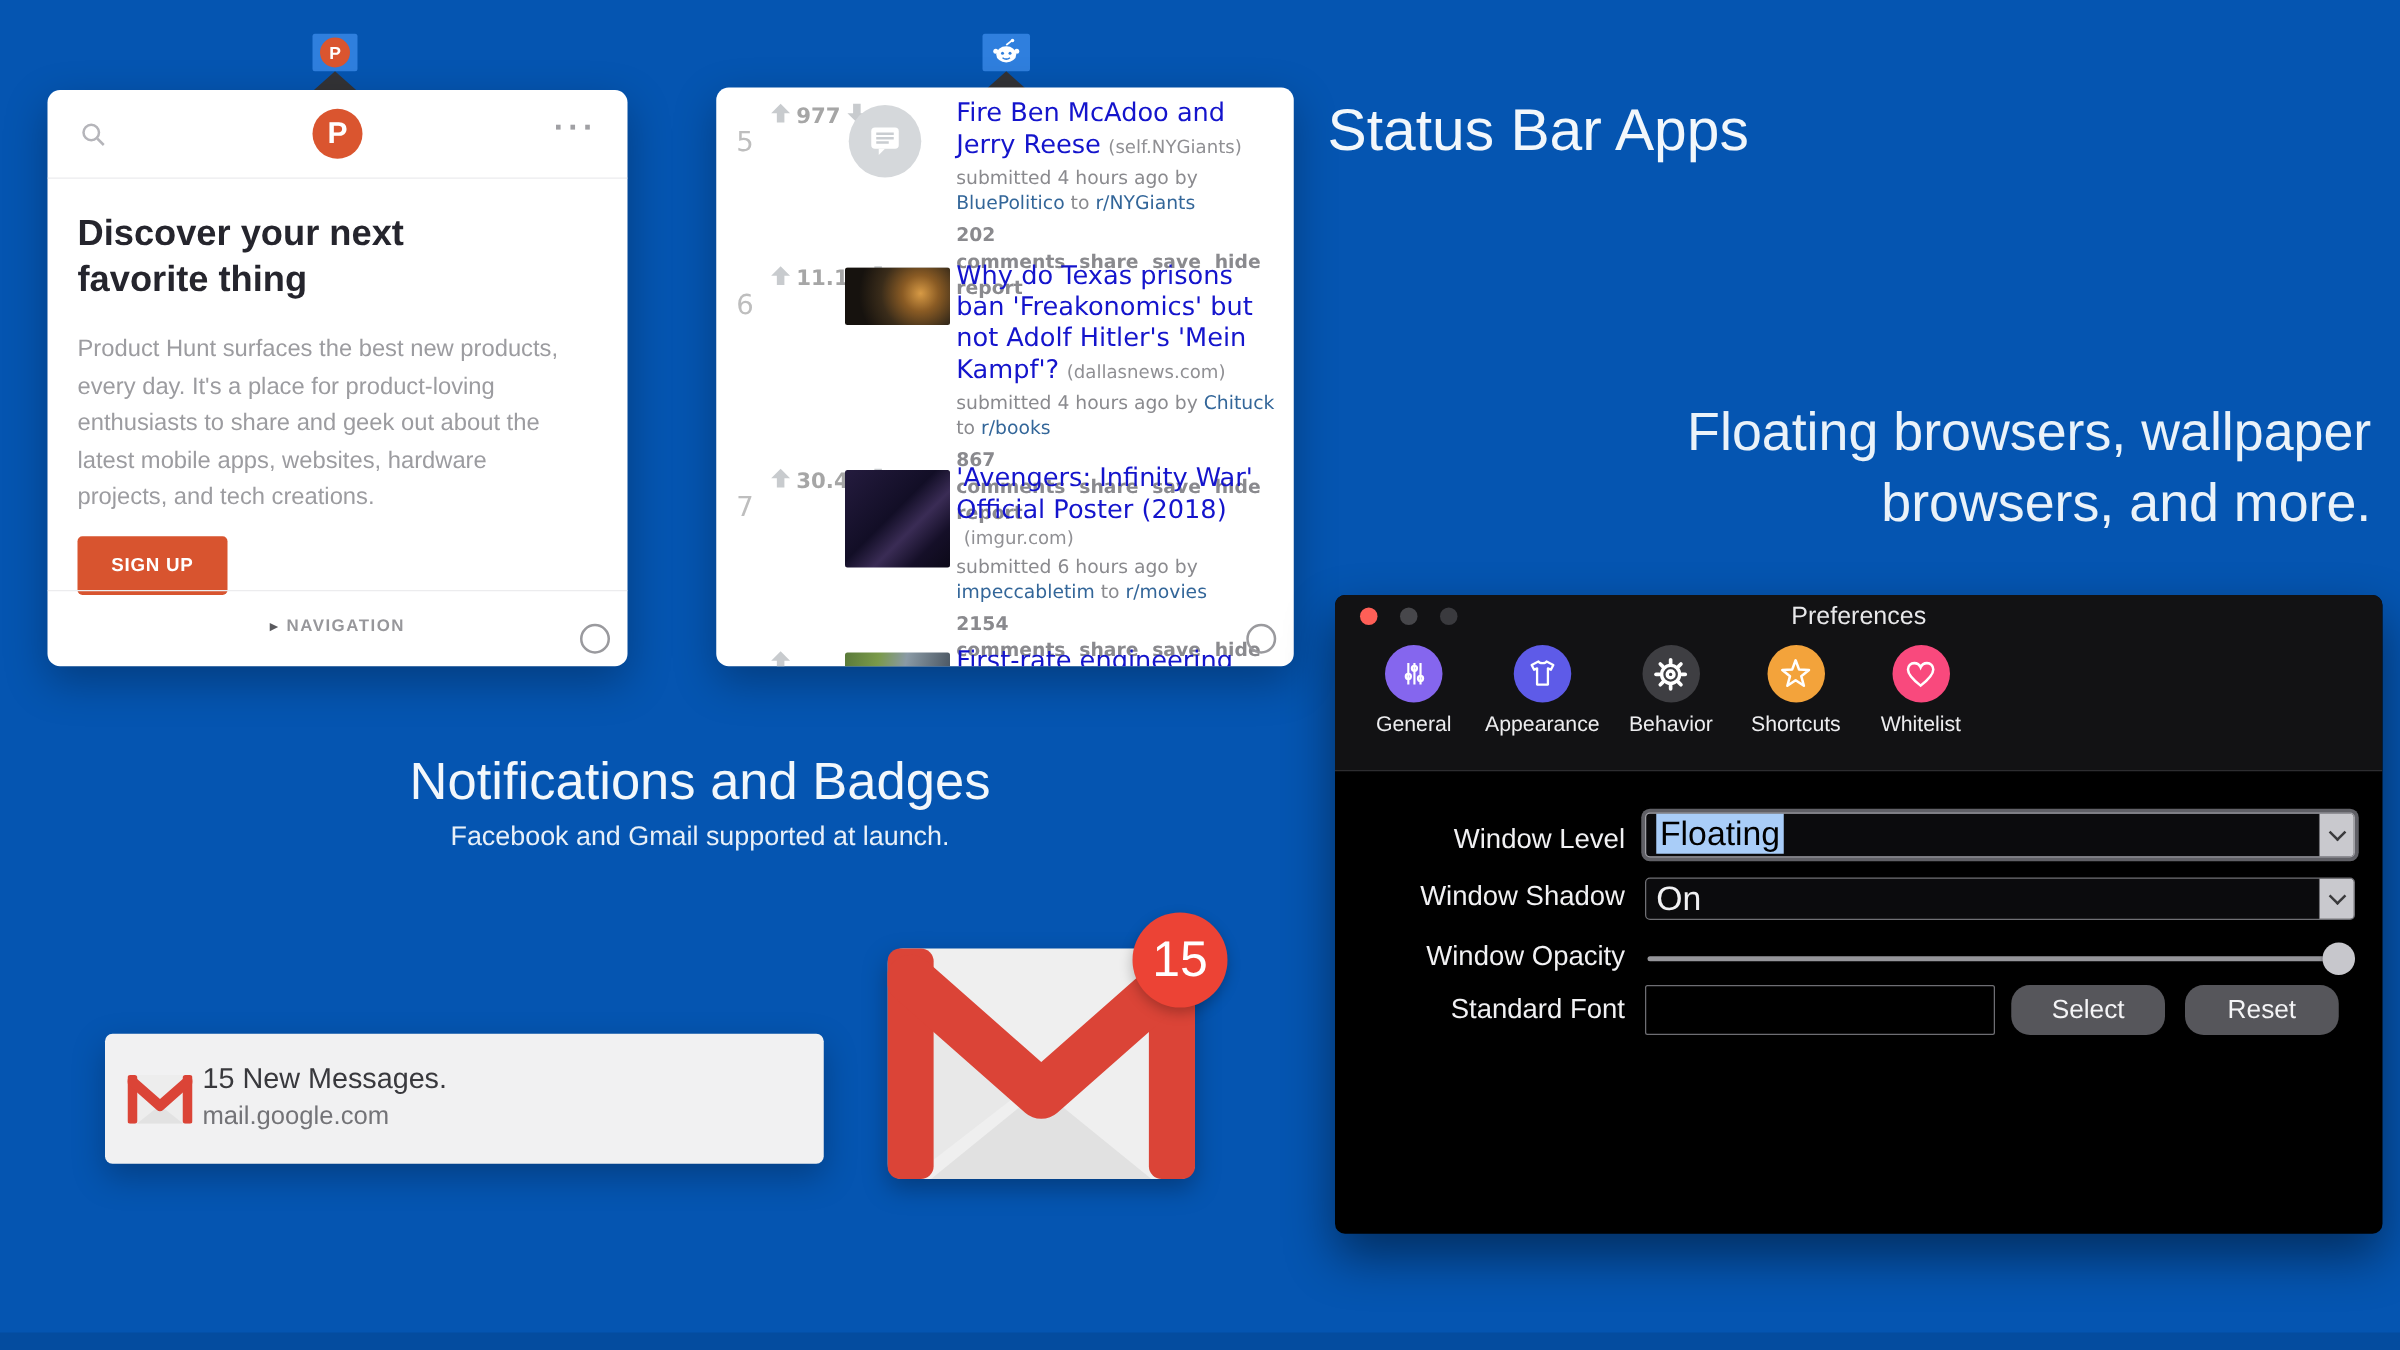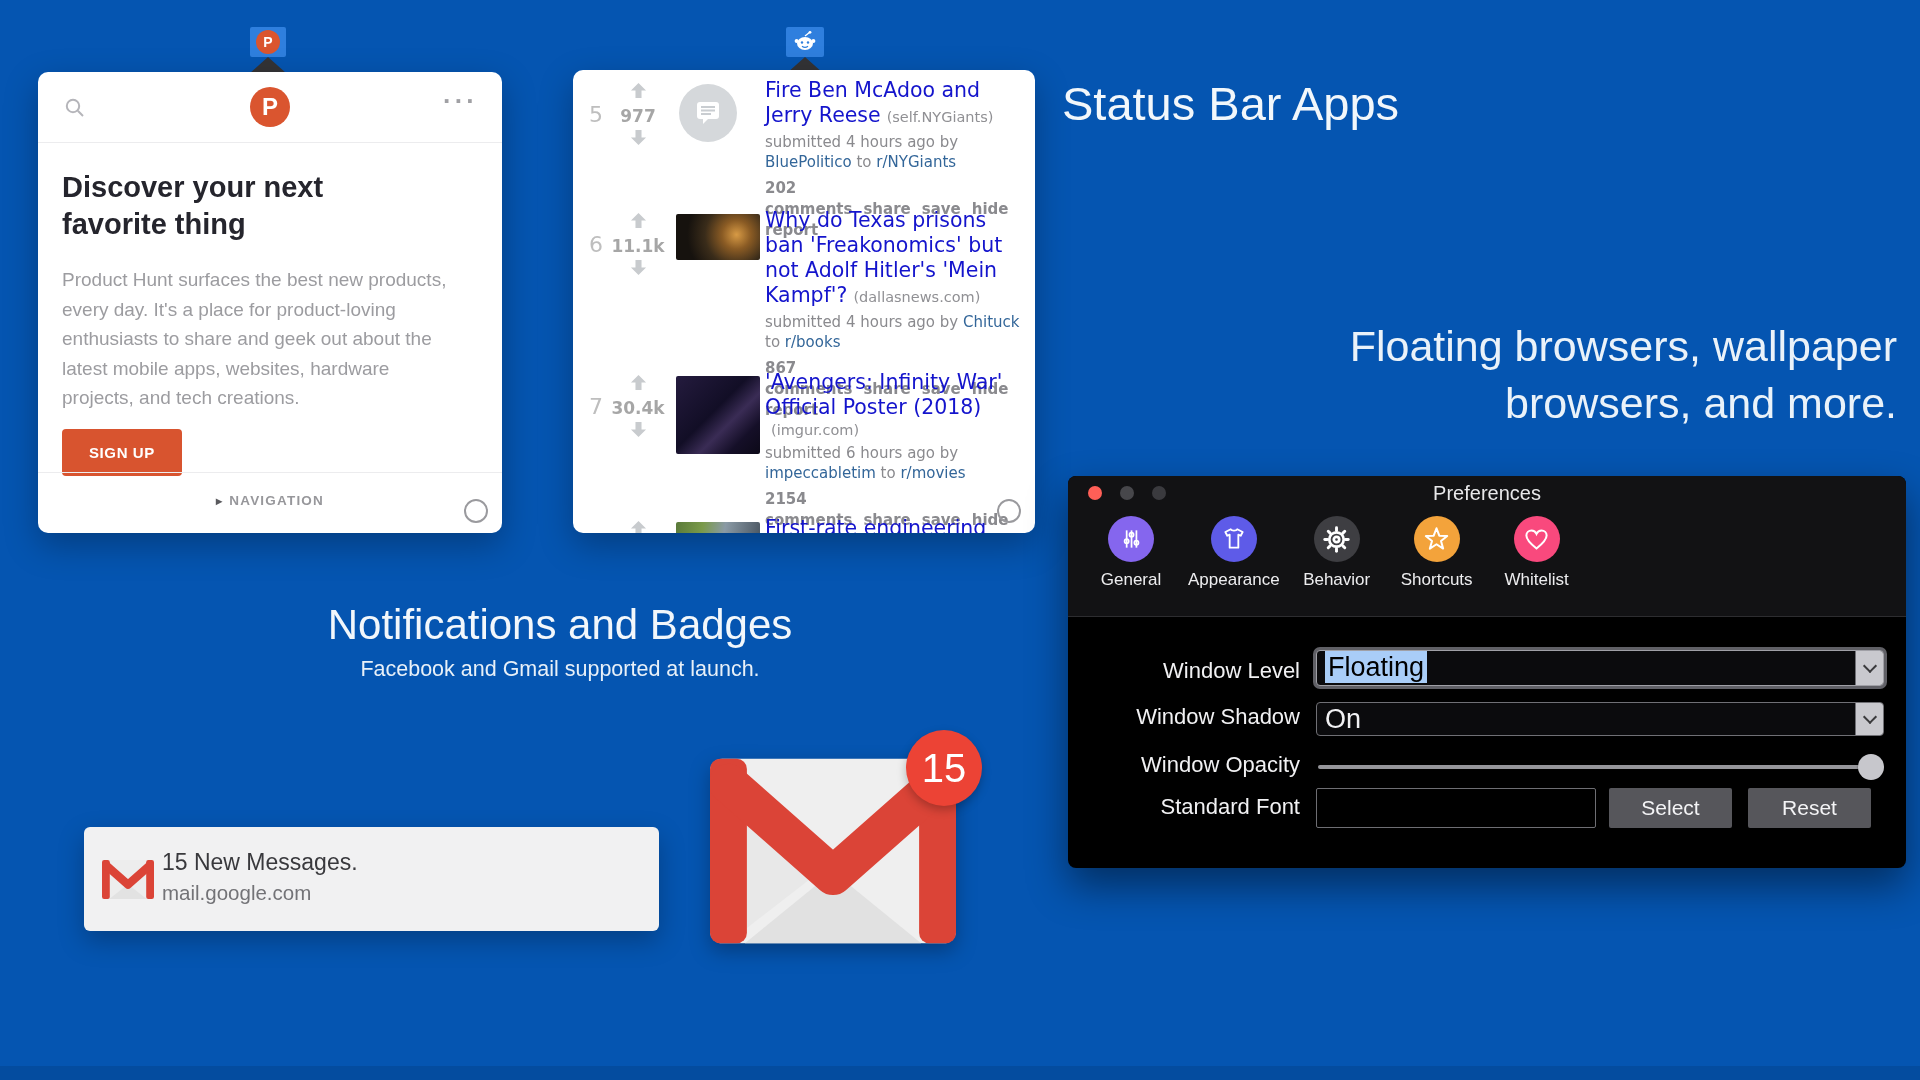--- a/index.html
+++ b/index.html
@@ -32,21 +32,21 @@
              color:#fff;font-weight:bold;font-size:15px;letter-spacing:.6px;}
   .ph-footer{position:absolute;left:0;right:0;bottom:0;height:60px;border-top:1px solid #ECECEE;}
   .ph-nav{margin-top:20px;text-align:center;font-size:13.5px;font-weight:bold;color:#97979B;letter-spacing:1.2px;}
   .ph-nav .tri{color:#5A5A5E;margin-right:6px;font-size:12px;}
   .ring{position:absolute;width:20px;height:20px;border:2.5px solid #9A9A9E;border-radius:50%;}
 
   
   #rd-card{left:573px;top:70px;width:462px;height:463px;font-family:"DejaVu Sans",sans-serif;}
   .rd-post{position:absolute;left:0;width:100%;}
   .rd-rank{position:absolute;left:8px;top:24px;width:30px;text-align:center;font-size:22px;color:#BEBEBE;}
-  .rd-votes{position:absolute;left:42px;top:4px;width:46px;display:flex;flex-direction:column;align-items:center;gap:3px;}
+  .rd-votes{position:absolute;left:42px;top:4px;width:46px;display:flex;flex-direction:row;align-items:center;gap:3px;}
   .rd-score{font-size:17px;font-weight:bold;color:#A6A6A6;}
   .rd-thumb{position:absolute;left:106px;top:6px;}
   .th-self{width:58px;height:58px;border-radius:50%;background:#D5D8DB;display:flex;align-items:center;justify-content:center;}
   .th-book{left:103px;width:84px;height:46px;border-radius:2px;
            background:radial-gradient(circle at 72% 45%,#D79A45 0%,#8A5B24 22%,#3A2C1A 48%,#16120E 75%),#16120E;}
   .th-poster{left:103px;width:84px;height:78px;border-radius:2px;
            background:linear-gradient(135deg,#241B3E 0%,#120E26 45%,#3A2C55 62%,#150F28 80%,#0C0918 100%);}
   .th-field{left:103px;width:84px;height:40px;border-radius:2px;
            background:linear-gradient(100deg,#5A7A3A 0%,#7A9A4A 30%,#8A9AA5 55%,#45505C 100%);}
   .rd-content{position:absolute;left:192px;top:0;width:264px;}
@@ -57,21 +57,21 @@
   .rd-buttons{margin-top:6px;font-size:15px;font-weight:bold;color:#8A8A8E;line-height:1.4;}
   .rd-buttons span{margin-right:11px;cursor:pointer;}
 
   
   .h-status{left:1062px;top:76px;font-size:47px;color:#F2F7FB;}
   .h-float{right:23px;top:318px;width:620px;text-align:right;font-size:43px;line-height:1.32;color:#EAF2F9;}
   .h-notif{left:260px;top:601px;width:600px;text-align:center;font-size:42px;color:#F2F7FB;}
   .h-notif-sub{left:260px;top:657px;width:600px;text-align:center;font-size:21.5px;color:#E8F0F8;}
 
   
-  #prefs{left:1068px;top:476px;width:838px;height:392px;border-radius:8px;background:#000;
+  #prefs{left:1068px;top:476px;width:838px;height:511px;border-radius:8px;background:#000;
          box-shadow:0 18px 40px rgba(0,0,0,.45);overflow:hidden;}
   .pr-top{position:absolute;left:0;right:0;top:0;height:140px;background:#121214;}
   .tl{position:absolute;top:10px;width:14px;height:14px;border-radius:50%;}
   .pr-title{position:absolute;left:0;right:0;top:6px;text-align:center;font-size:20px;color:#E8E8EA;}
   .pr-toolbar{position:absolute;left:20px;top:40px;display:flex;gap:14px;}
   .tab-item{display:flex;flex-direction:column;align-items:center;min-width:86px;cursor:pointer;}
   .tab-circle{width:46px;height:46px;border-radius:50%;display:flex;align-items:center;justify-content:center;}
   .tab-label{margin-top:8px;font-size:17px;color:#EDEDEF;}
   .pr-sep{position:absolute;left:0;right:0;top:140px;height:1px;background:#2D2D30;}
   .pr-label{position:absolute;left:0;width:232px;text-align:right;font-size:22px;font-weight:500;color:#F1F1F3;}
@@ -81,21 +81,21 @@
   .combo .hl{background:#A9CDF8;color:#000;padding:1px 3px;}
   .combo-arrow{position:absolute;right:0;top:0;bottom:0;width:27px;background:#C9C9CE;border-left:1px solid #707075;
                border-radius:0 3px 3px 0;display:flex;align-items:center;justify-content:center;cursor:pointer;}
   .chev{width:8px;height:8px;border-right:2px solid #3A3A3C;border-bottom:2px solid #3A3A3C;
         transform:rotate(45deg);margin-top:-4px;}
   .slider-track{position:absolute;left:250px;width:566px;height:4px;background:#95959A;border-radius:2px;}
   .slider-knob{position:absolute;width:26px;height:26px;border-radius:50%;background:#C7C7CC;cursor:pointer;
                box-shadow:0 1px 2px rgba(0,0,0,.5);}
   .font-field{position:absolute;left:248px;width:280px;height:40px;background:#000;border:1px solid #6E6E73;
               border-radius:2px;box-sizing:border-box;color:#fff;font-size:20px;padding:0 8px;}
-  .pr-btn{position:absolute;width:123px;height:40px;background:#56565B;border-radius:2px;color:#F4F4F6;
+  .pr-btn{position:absolute;width:123px;height:40px;background:#56565B;border-radius:15px;color:#F4F4F6;
           font-size:21px;text-align:center;line-height:40px;cursor:pointer;}
 
   
   #notif{left:84px;top:827px;width:575px;height:104px;background:#F1F1F2;border-radius:6px;
          box-shadow:0 10px 26px rgba(0,0,0,.25);}
   .nt-icon{position:absolute;left:18px;top:33px;}
   .nt-title{position:absolute;left:78px;top:22px;font-size:23px;font-weight:500;color:#39393D;}
   .nt-sub{position:absolute;left:78px;top:54px;font-size:20.5px;color:#737377;}
   #gmail{left:710px;top:758px;width:246px;height:186px;}
   #gmail svg{filter:drop-shadow(0 8px 10px rgba(0,0,0,.28));}

